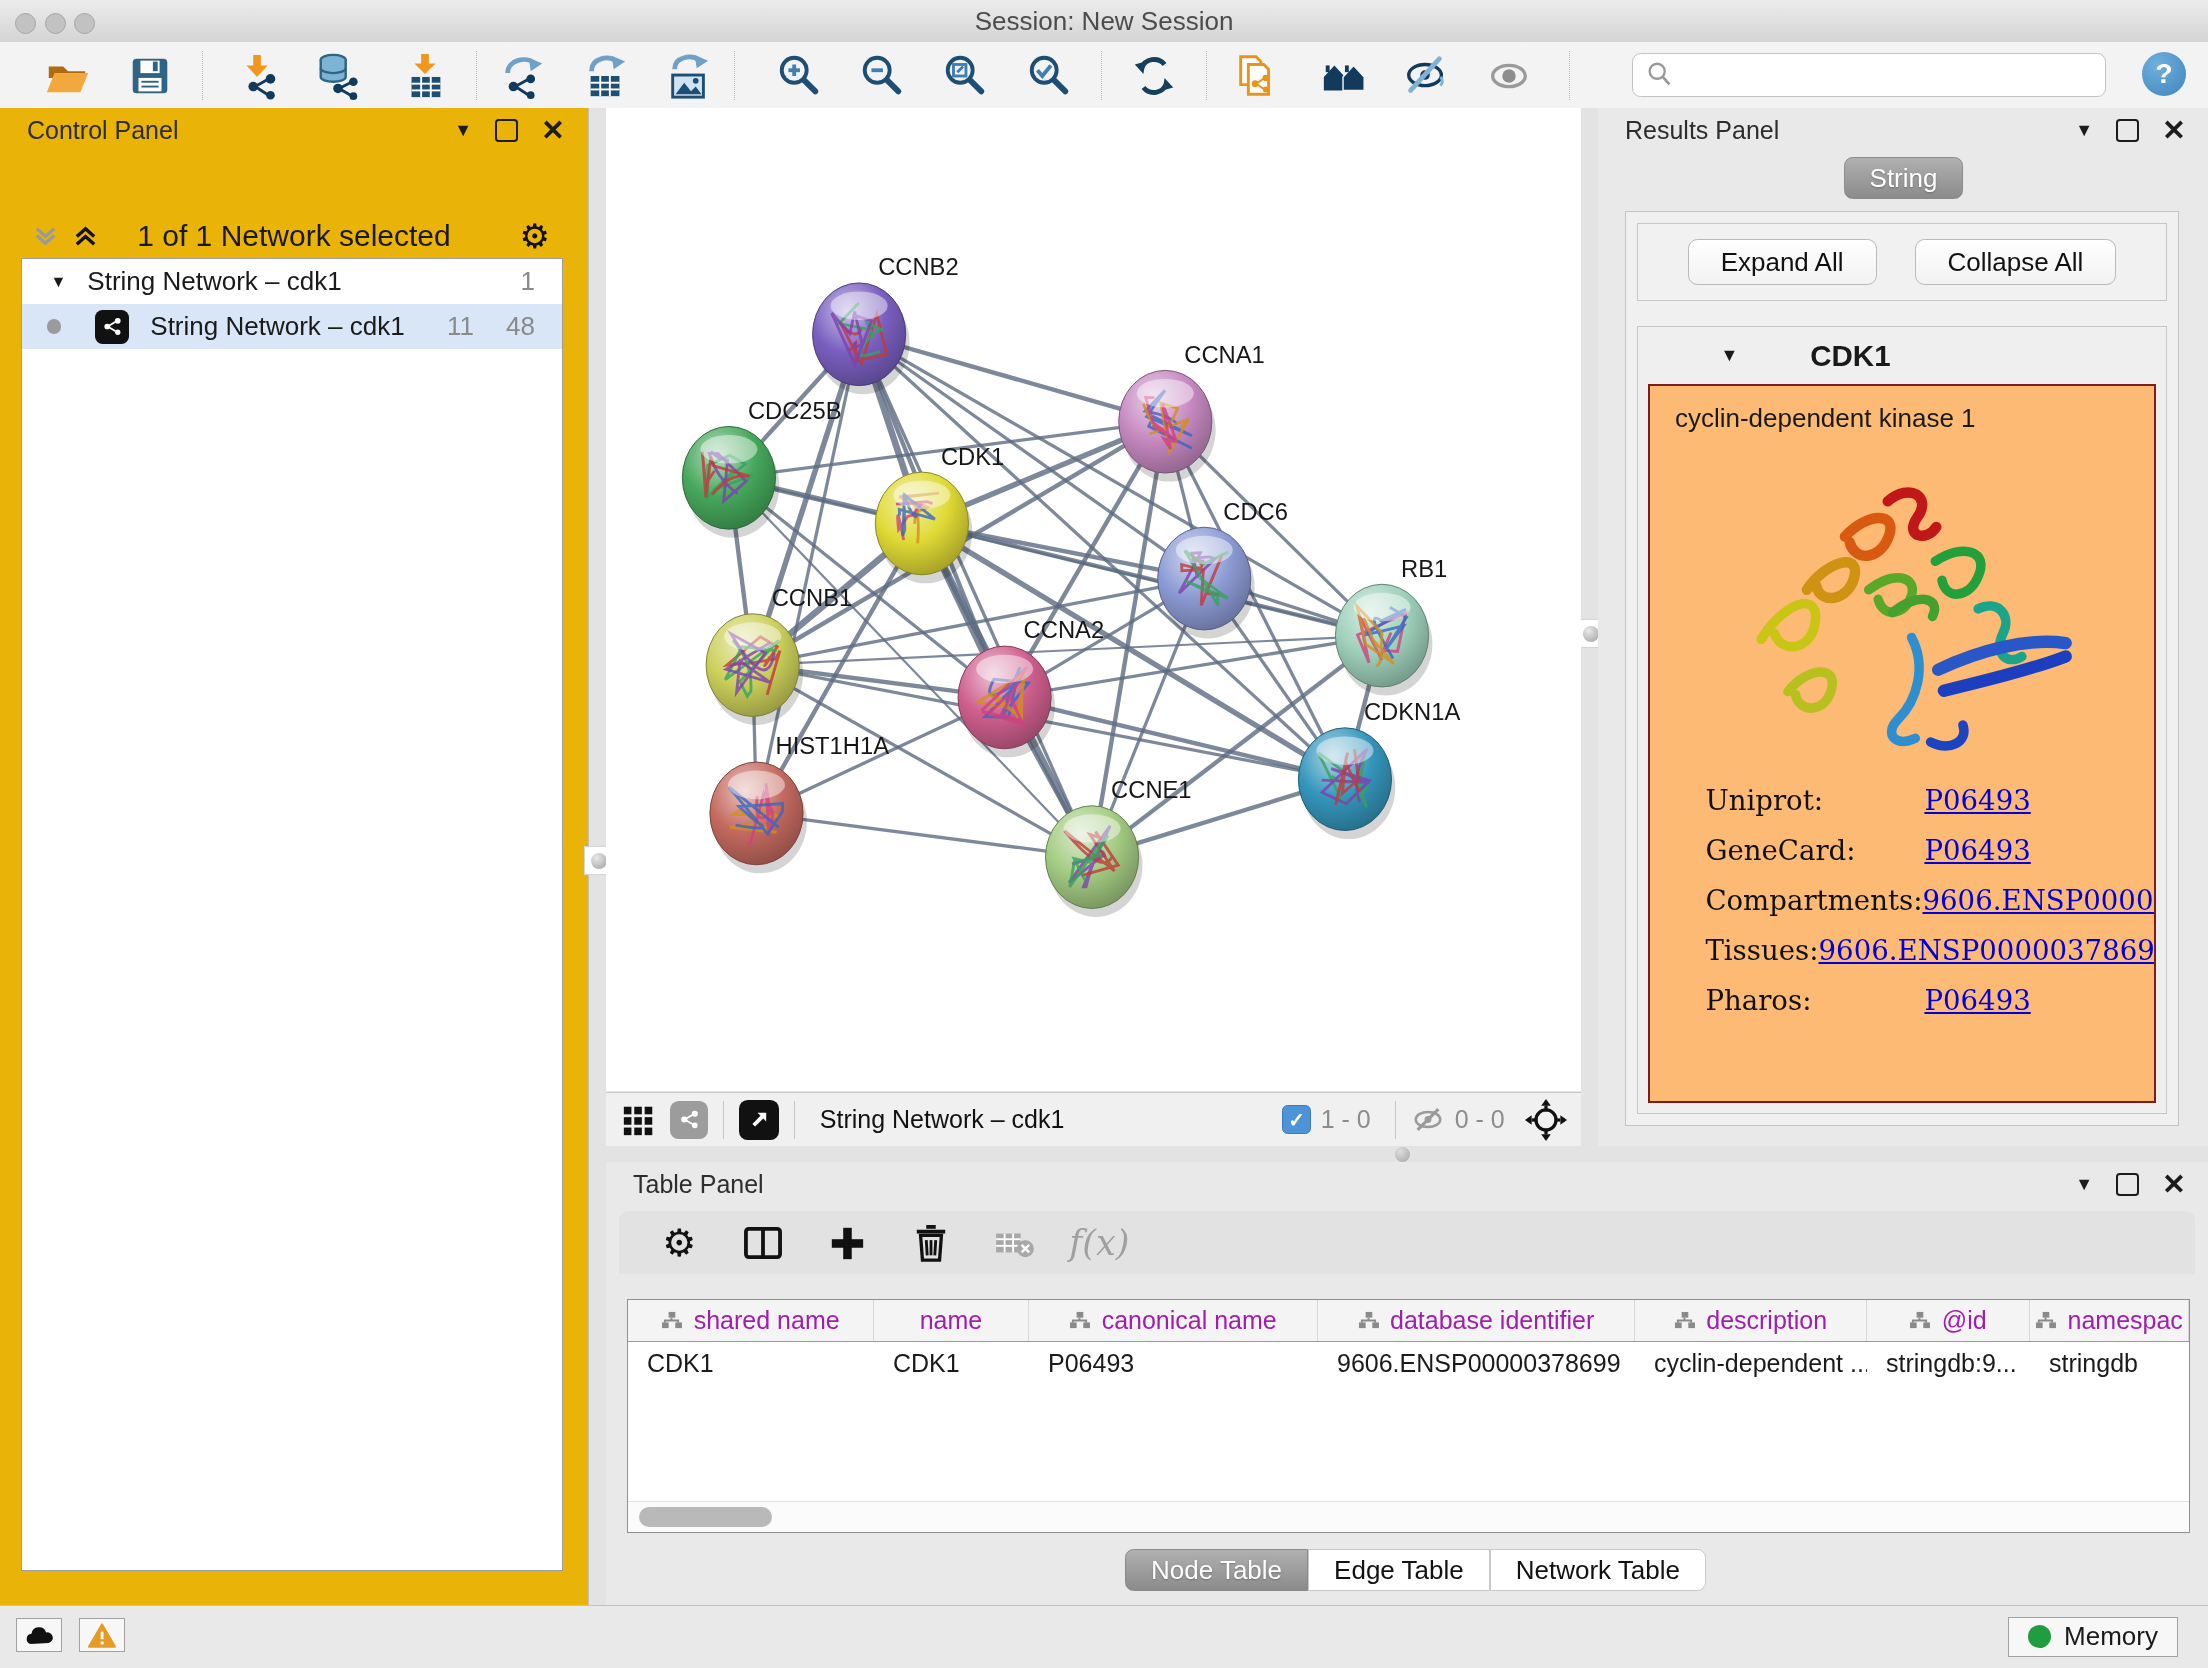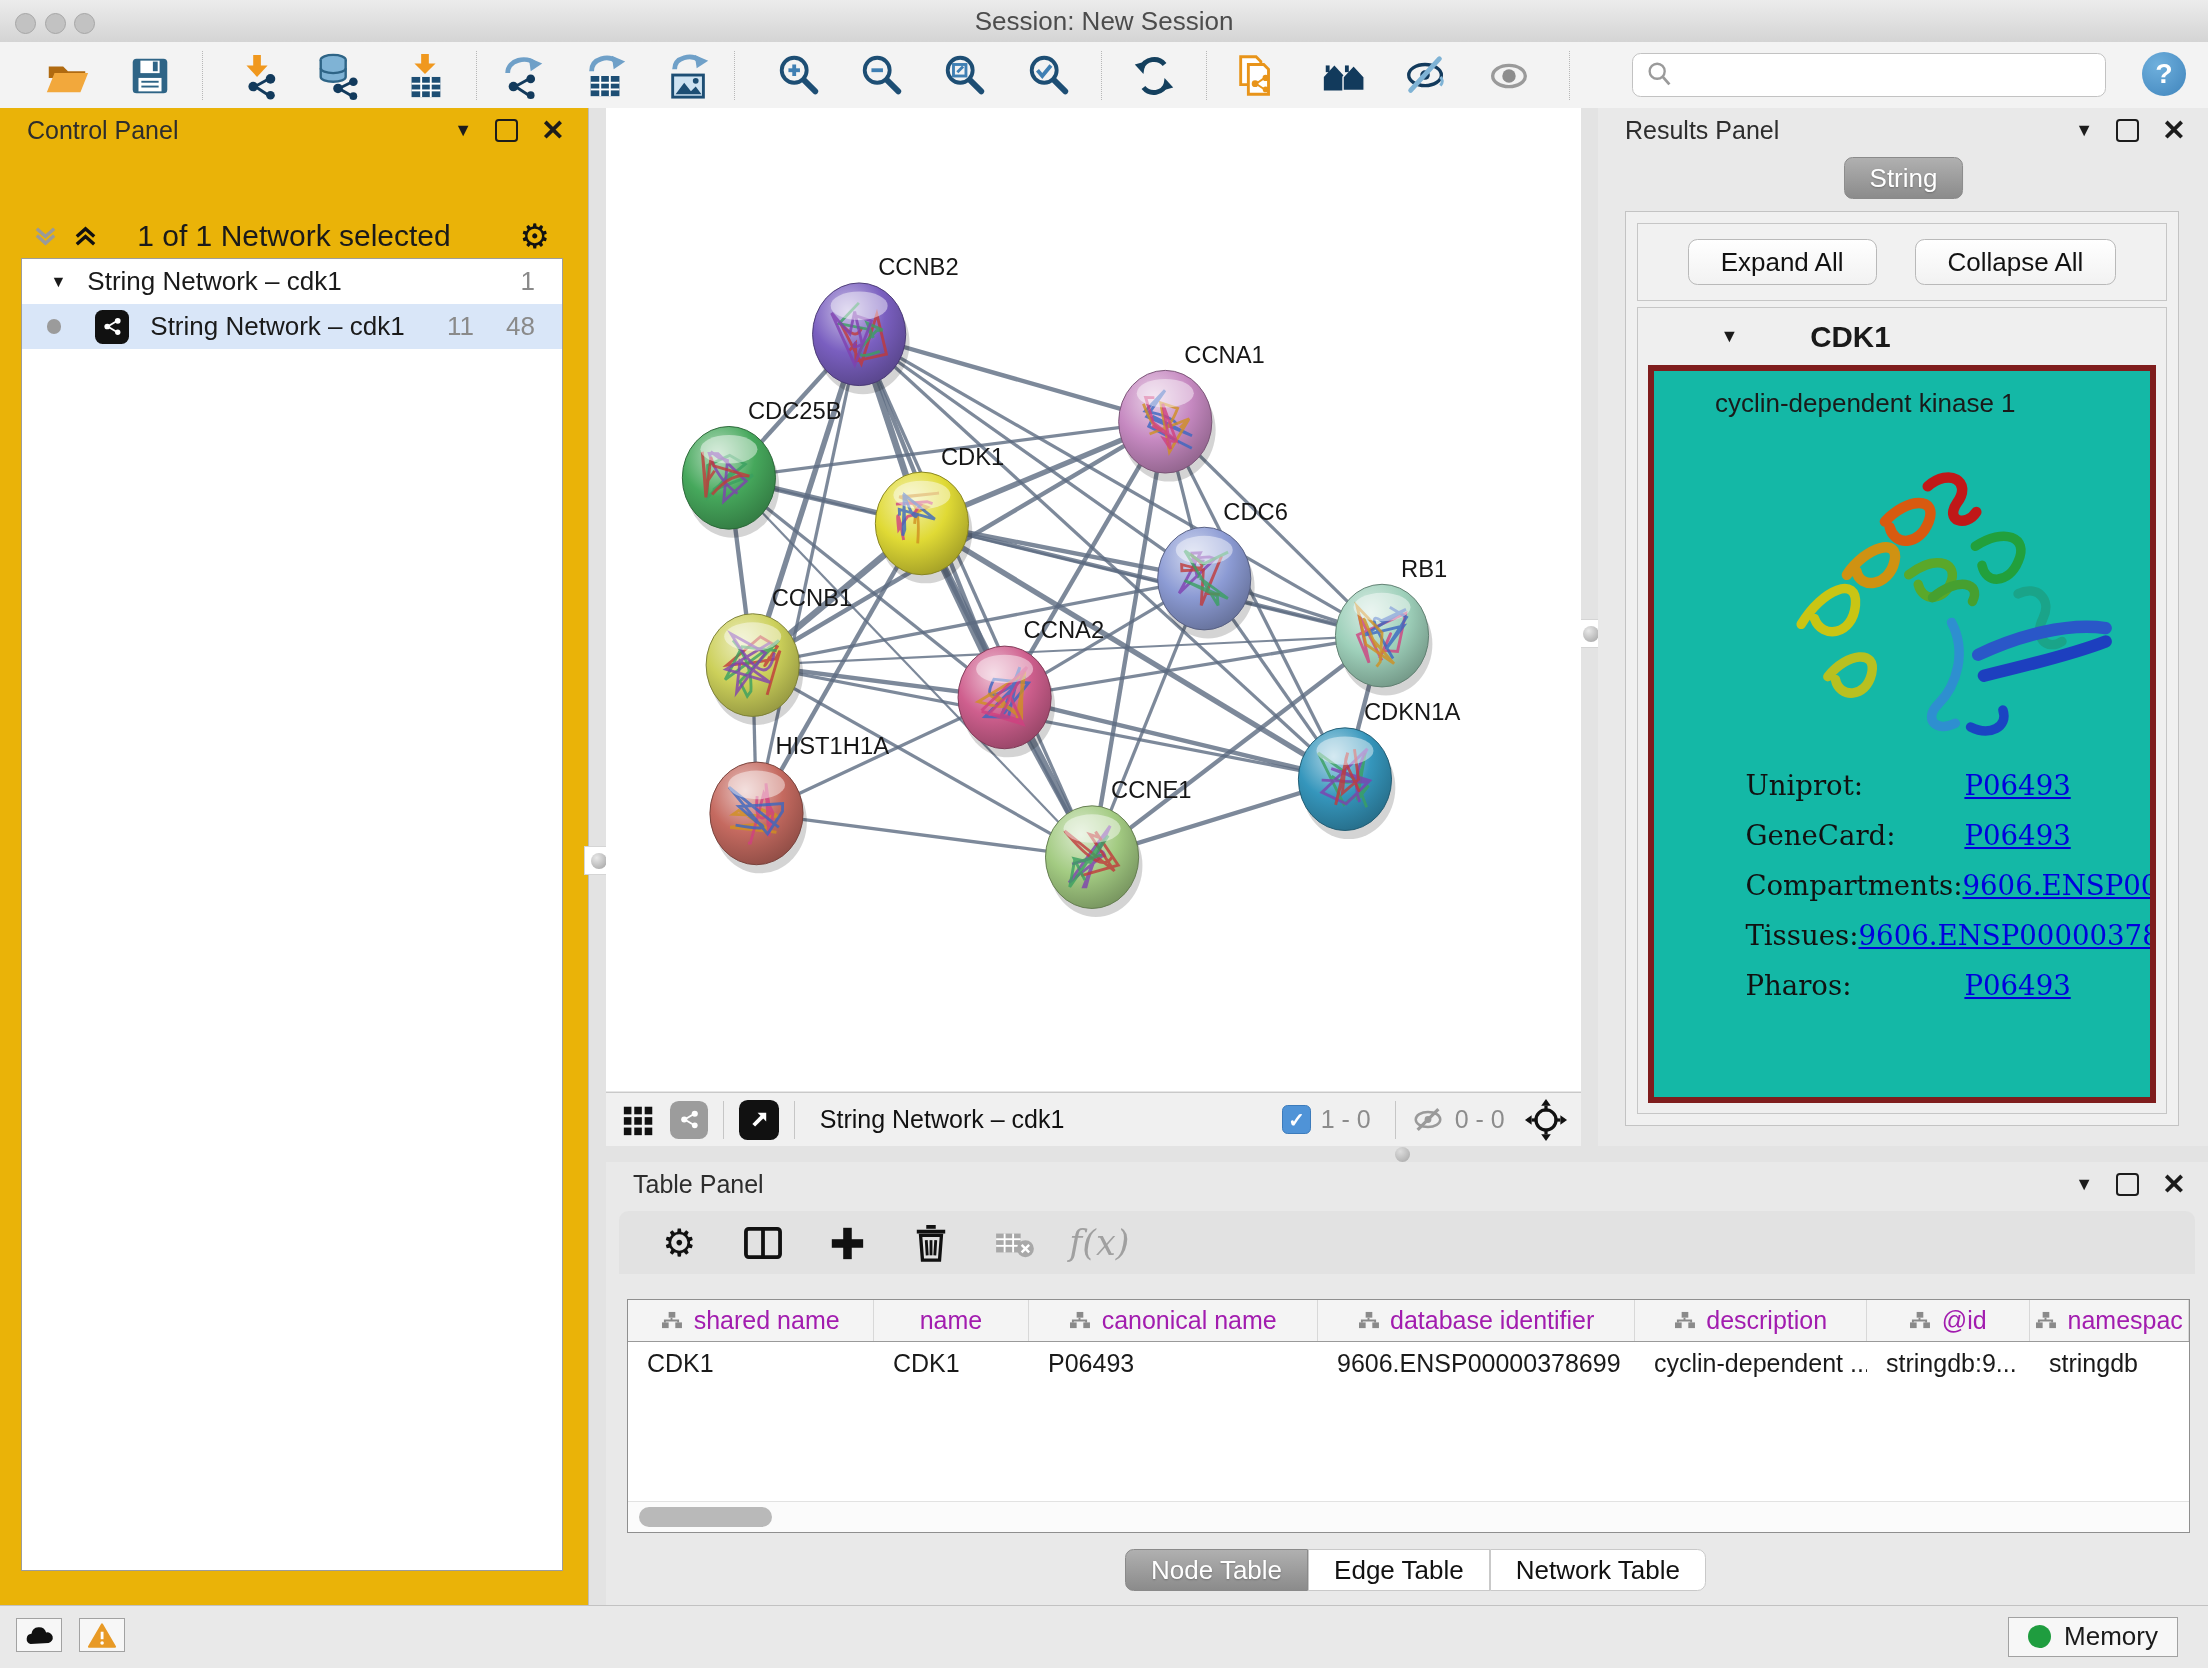--- a/index.html
+++ b/index.html
@@ -86,31 +86,31 @@
     color:#fff;font-size:20px;font-weight:bold;display:flex;align-items:center;justify-content:center;margin-left:13.3px;}
   .blackbtn{width:40px;height:40px;border-radius:8.6px;background:#111;display:flex;
     align-items:center;justify-content:center;}
   .graybtn{width:38px;height:38px;border-radius:8.6px;background:#9c9c9c;display:flex;
     align-items:center;justify-content:center;margin-left:13.3px;}
 
   
   #results-panel{left:1598px;top:108px;width:611px;height:1038px;background:#e9e9e9;}
   #rp-tab{position:absolute;left:50%;transform:translateX(-50%);top:49px;}
   #rp-box{position:absolute;left:27px;top:103px;width:554px;height:915px;background:#f0f0f0;
-    border:1.9px solid #c3c3c3;box-sizing:border-box;display:flex;flex-direction:column;padding:11.4px;gap:6px;}
+    border:1.9px solid #c3c3c3;box-sizing:border-box;display:flex;flex-direction:column;padding:11.4px;gap:25px;}
   #rp-buttons{border:1.9px solid #c6c6c6;background:#f1f1f1;height:78px;flex:0 0 auto;
     display:flex;align-items:center;justify-content:center;gap:38px;box-sizing:border-box;}
   .rp-btn{background:linear-gradient(#ffffff,#f2f2f2);border:1.9px solid #b9b9b9;border-radius:9.5px;
     height:44px;padding:0 32px;display:flex;align-items:center;font-size:26px;color:#111;}
   #rp-section{border:1.9px solid #c6c6c6;flex:1;background:#efefef;box-sizing:border-box;
     display:flex;flex-direction:column;}
   #rp-sec-head{height:57px;display:flex;align-items:center;flex:0 0 auto;}
   #rp-sec-arrow{margin-left:82px;font-size:18px;}
   #rp-gene{margin-left:72px;font-weight:bold;font-size:29.5px;}
-  #rp-inner{margin:0 9.5px 9.5px 9.5px;border:6px solid #7f1d1d;background:#14b8a6;flex:1;overflow:hidden;padding-left:36px;}
+  #rp-inner{margin:0 9.5px 9.5px 9.5px;border:2px solid #7f1d1d;background:#fdba74;flex:1;overflow:hidden;}
   #rp-desc{padding:17px 0 0 25px;font-size:26px;}
   #rp-ribbon{margin:15px 0 0 38px;}
   #rp-cross{margin:21px 0 0 28.5px;font-family:"DejaVu Serif",serif;}
   #rp-cross-title{font-weight:bold;font-size:29.5px;}
   .cl-row{margin-top:17px;display:flex;font-size:27.6px;}
   .cl-label{width:219px;margin-left:27px;color:#111;}
   .cl-link{color:#0000dd;text-decoration:underline;}
 
   
   #table-panel{left:606px;top:1162px;width:1603px;height:443px;background:#e9e9e9;}

